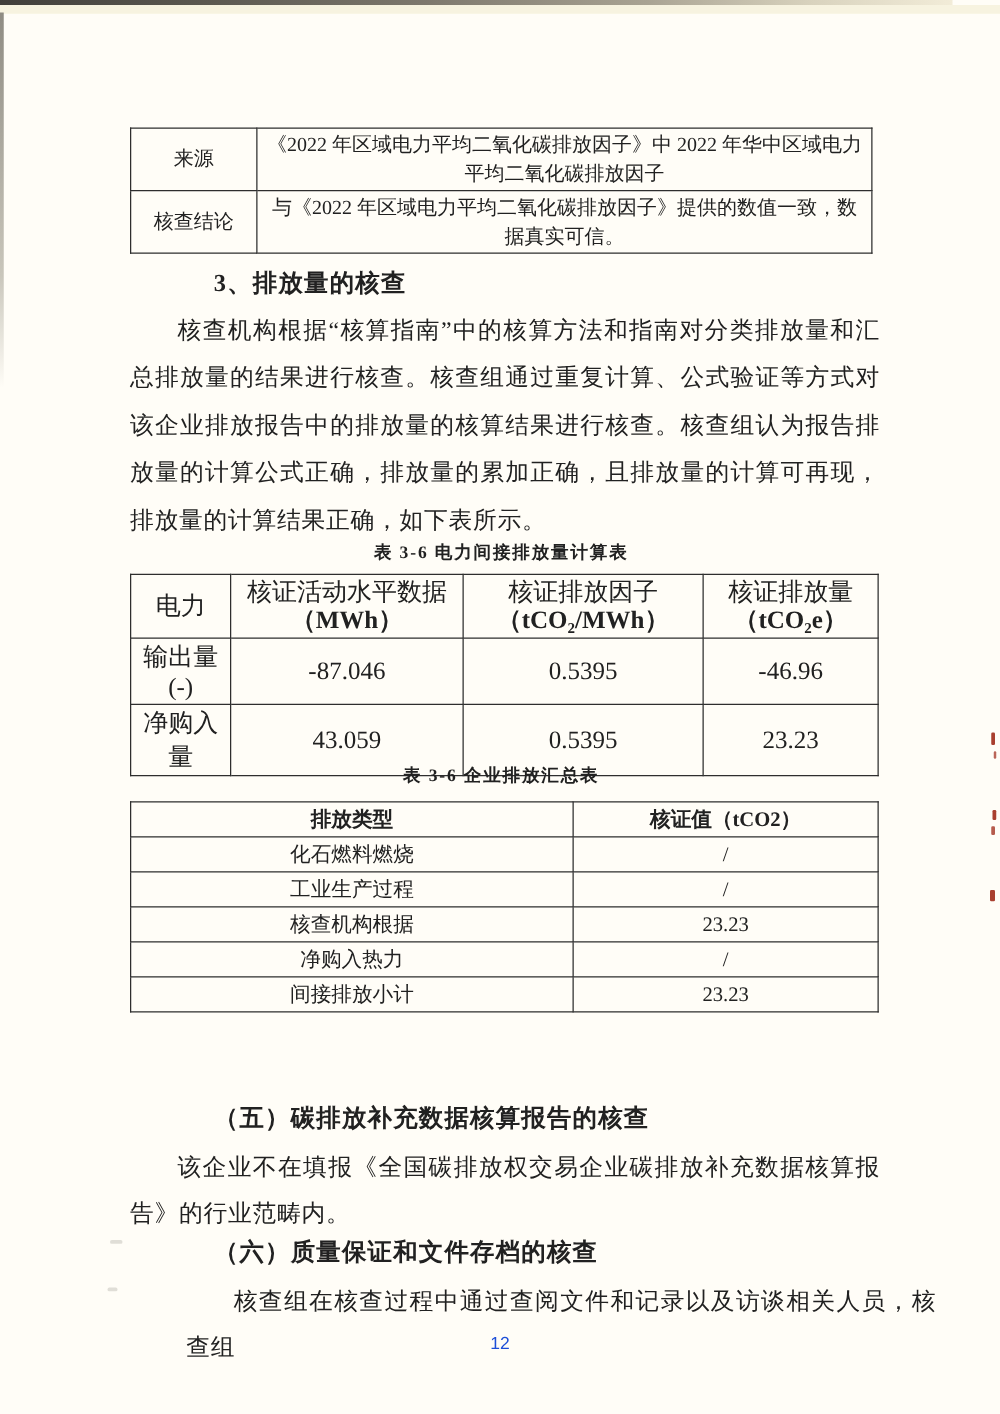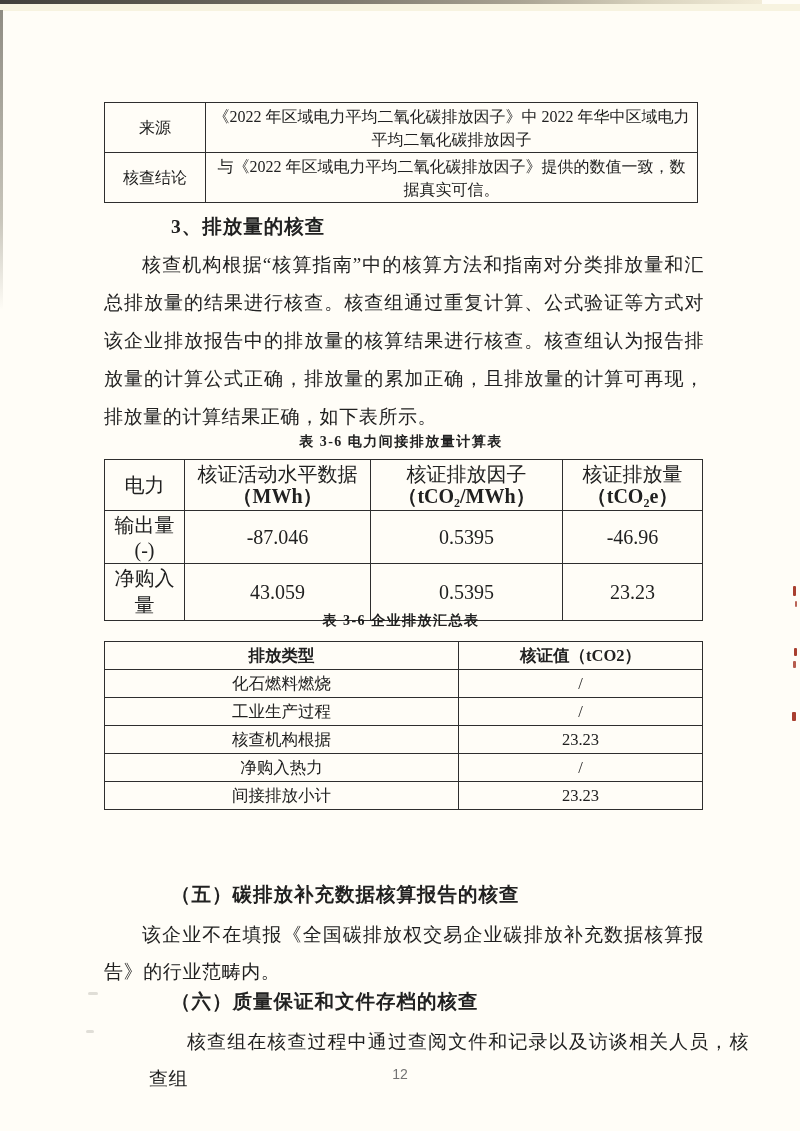--- a/index.html
+++ b/index.html
@@ -63,21 +63,21 @@
   .t36 th.two-line .zh{display:block;}
   .t36 th.two-line .unit{display:block;}
 
   
   .t37{top:641px;left:104px;width:598px;font-size:16.5px;}
   .t37 th,.t37 td{height:25px;}
   .t37 .unit{font-weight:bold;}
   .t37 th{font-weight:bold;}
 
   .page-num{top:1066px;left:0;width:800px;text-align:center;font-size:14px;
-            font-family:"Liberation Sans","DejaVu Sans",sans-serif;color:#737373;}
+            font-family:"Liberation Sans","DejaVu Sans",sans-serif;color:#1d4ed8;}
 </style>
 </head>
 <body>
 
 <div class="top-strip"></div>
 <div class="top-band"></div>
 <div class="left-strip"></div>
 <div class="red-speck rs1"></div>
 <div class="red-speck rs2"></div>
 <div class="red-speck rs3"></div>

